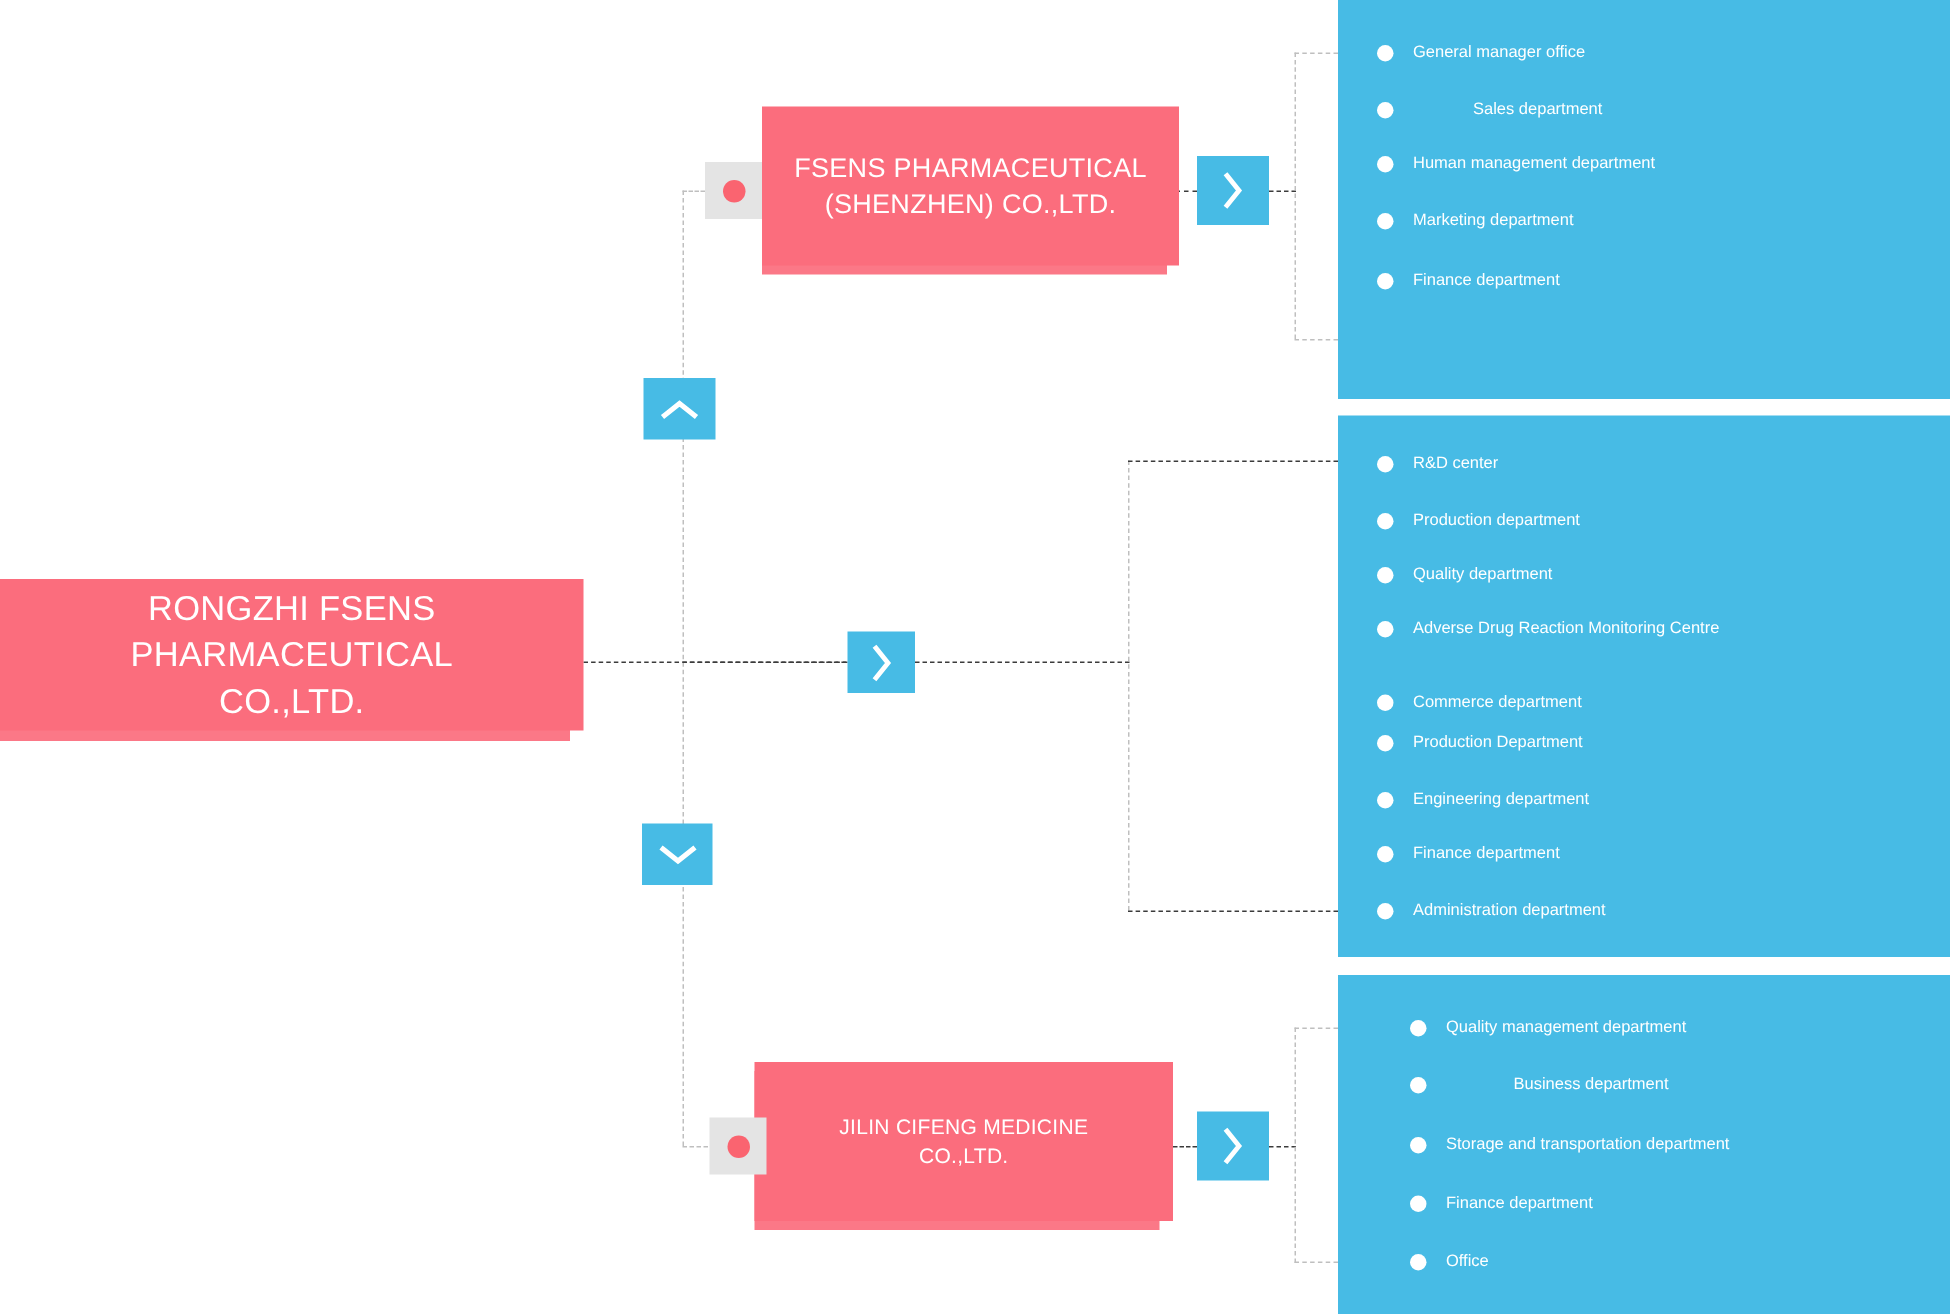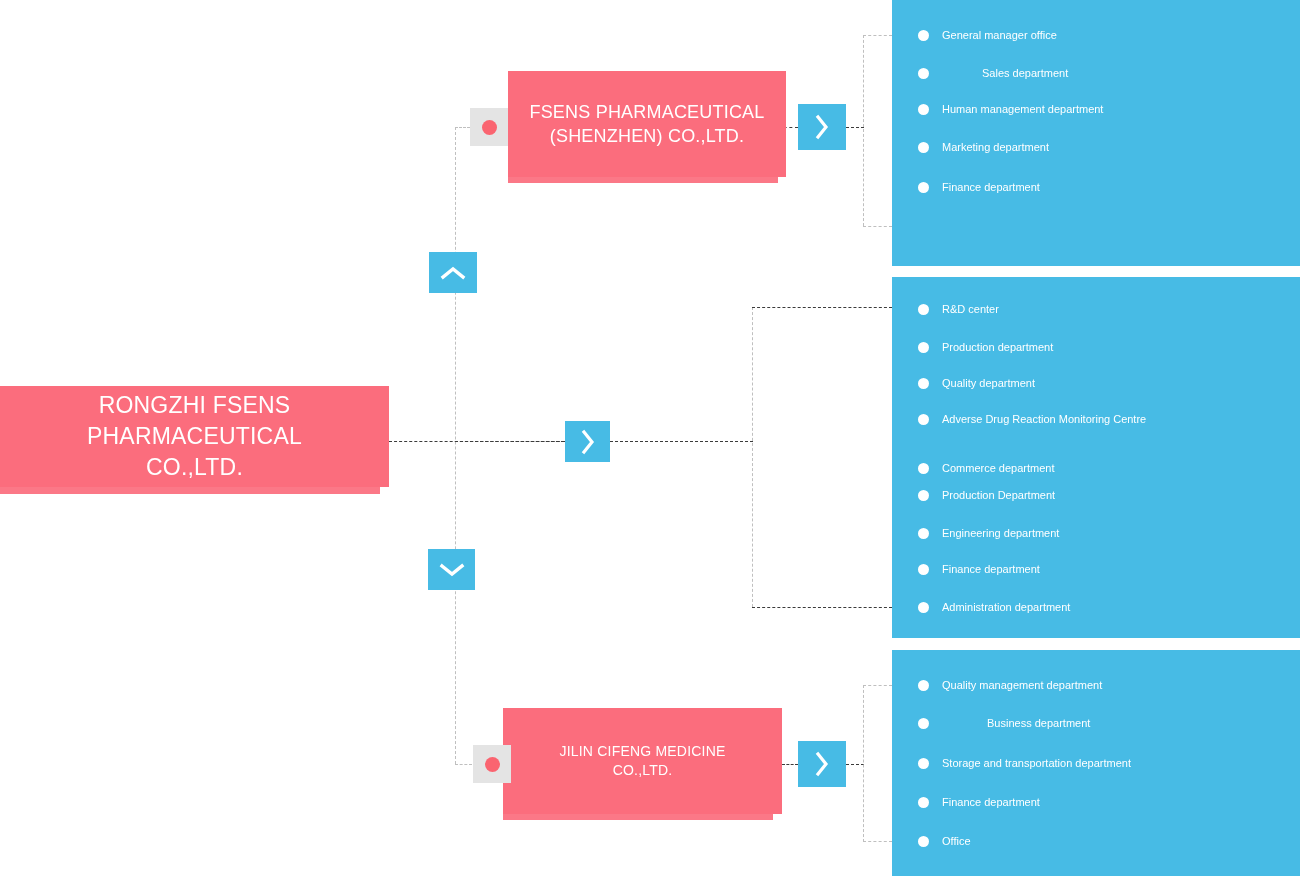--- a/index.html
+++ b/index.html
@@ -287,21 +287,21 @@
       </span>
     </div>
   </div>
 
   <div class="sq-btn" style="left:798px; top:741px; width:48px; height:46px;">
     <svg width="16" height="26" viewBox="0 0 16 26">
       <polyline points="4,3 12,13 4,23" fill="none" stroke="#ffffff" stroke-width="3.2" stroke-linecap="square" stroke-linejoin="miter"></polyline>
     </svg>
   </div>
 
-  <div class="dept-panel" style="left:892px; top:650px; width:408px; height:226px;">
+  <div class="dept-panel" style="left:892px; top:650px; width:408px; height:226px;padding-left:22px;">
     <ul class="dept-list">
       <li class="dept-item" style="top:35px;">
         <span class="dept-bullet"></span>
         <span>Quality management department</span>
       </li>
       <li class="dept-item" style="top:73px;gap:45px;">
         <span class="dept-bullet"></span>
         <span>Business department</span>
       </li>
       <li class="dept-item" style="top:113px;">

